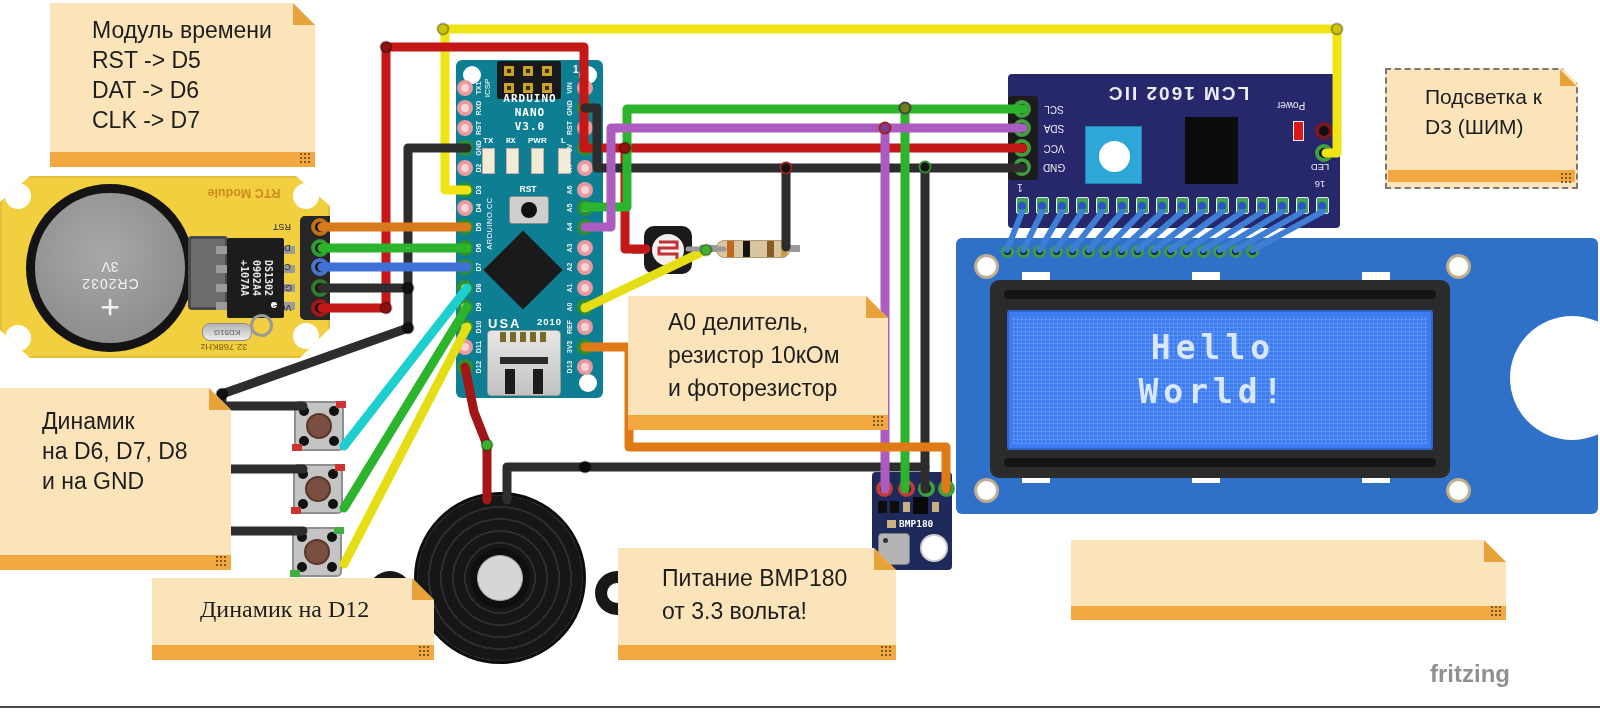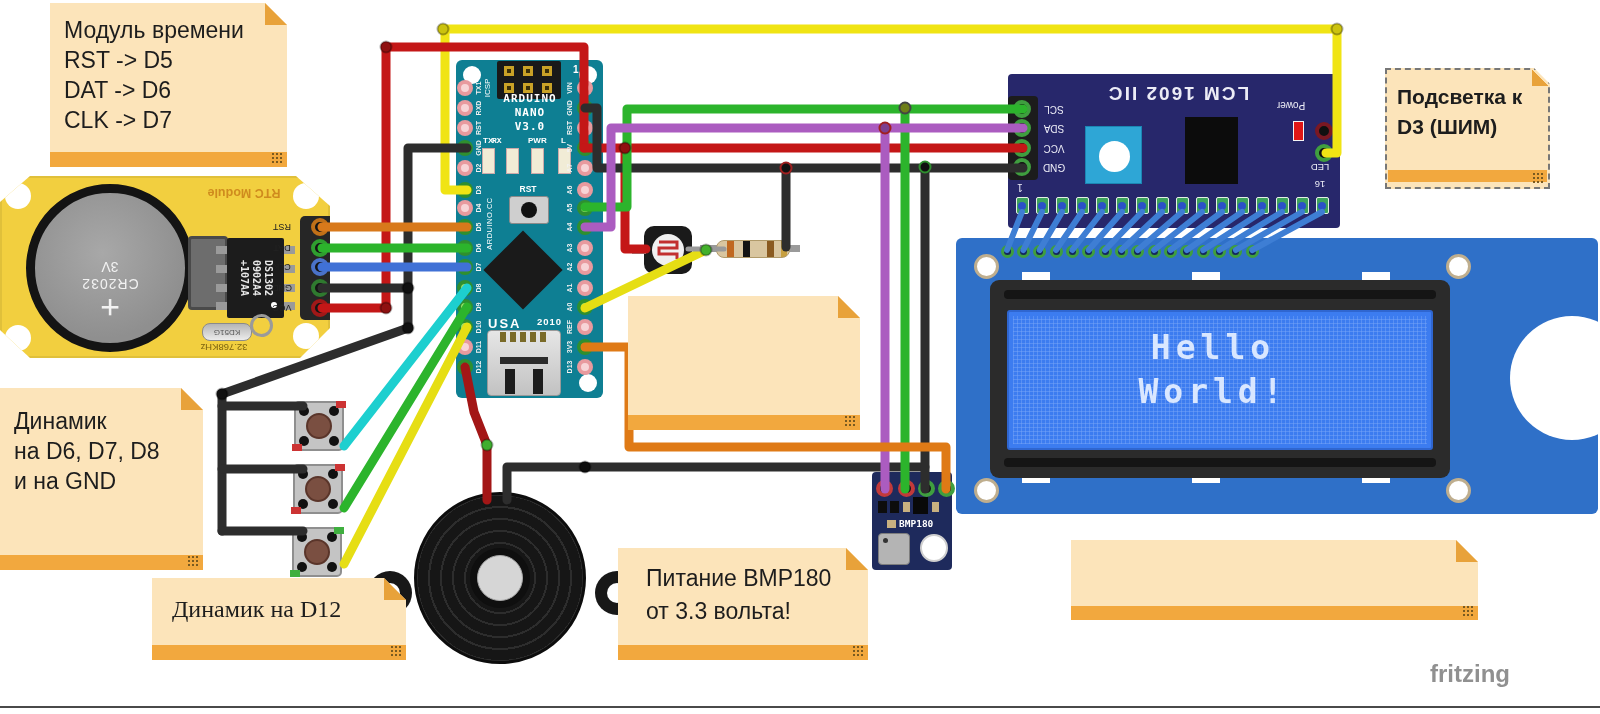--- a/index.html
+++ b/index.html
@@ -1,42 +1,42 @@
 <!DOCTYPE html>
 <html><head>
 <meta charset="utf-8">
 <style>
   html,body{margin:0;padding:0;background:#fff;}
   #stage{position:relative;width:1600px;height:714px;background:#ffffff;overflow:hidden;
          font-family:"Liberation Sans",sans-serif;}
   .part{position:absolute;z-index:10;}
   
   .note{position:absolute;background:#fce4ba;z-index:30;
-        clip-path:polygon(0 0,calc(100% - 22px) 0,100% 22px,100% 100%,0 100%);}
+        clip-path:polygon(0 0,calc(100% - 22px) 0,100% 22px,100% 100%,0 100%);padding-left:28px;}
   .note .fold{position:absolute;top:0;right:0;width:22px;height:22px;
         background:linear-gradient(to bottom left,rgba(0,0,0,0) 49%,#e8a23a 50%);}
   .note .strip{position:absolute;left:0;right:0;bottom:0;height:15px;background:#f2a83e;}
   .note::after{content:"";position:absolute;right:4px;bottom:3px;width:12px;height:12px;z-index:2;
         background-image:radial-gradient(#7a5a20 1.1px,rgba(0,0,0,0) 1.3px);background-size:4px 4px;}
   .note .note-text{position:relative;white-space:pre-line;color:#1d1d1d;z-index:1;}
   #note-time{left:50px;top:3px;width:237px;height:164px;}
   #note-time .note-text{padding:12px 0 0 14px;font-size:23px;line-height:30px;}
   #note-buttons{left:0;top:388px;width:203px;height:182px;}
   #note-buttons .note-text{padding:18px 0 0 14px;font-size:23px;line-height:30px;}
   #note-speaker{left:152px;top:578px;width:254px;height:82px;}
   #note-speaker .note-text{padding:18px 0 0 20px;font-size:24px;font-family:Liberation Serif, serif;}
   #note-a0{left:628px;top:296px;width:232px;height:134px;}
   #note-a0 .note-text{padding:10px 0 0 12px;font-size:23px;line-height:33px;}
   #note-bmp{left:618px;top:548px;width:250px;height:112px;}
-  #note-bmp .note-text{padding:14px 0 0 16px;font-size:23px;line-height:33px;margin-left:12px;}
+  #note-bmp .note-text{padding:14px 0 0 16px;font-size:23px;line-height:33px;}
   #note-lcd{left:1071px;top:540px;width:407px;height:80px;}
   #note-lcd .note-text{padding:16px 0 0 20px;font-size:24px;}
   #note-lcd .strip{height:14px;}
   #note-backlight{left:1385px;top:68px;width:161px;height:117px;border:2px dashed #777;
-        clip-path:polygon(0 0,calc(100% - 16px) 0,100% 16px,100% 100%,0 100%);font-weight:bold;}
+        clip-path:polygon(0 0,calc(100% - 16px) 0,100% 16px,100% 100%,0 100%);}
   #note-backlight .fold{width:16px;height:16px;}
   #note-backlight .strip{left:1px;right:1px;bottom:5px;height:12px;}
   #note-backlight .note-text{padding:12px 0 0 10px;font-size:21px;line-height:30px;}
   
   #rtc-board{left:0;top:176px;width:330px;height:182px;background:#f2cf3f;
       clip-path:polygon(0 26px,30px 0,296px 0,100% 30px,100% 152px,300px 100%,30px 100%,0 154px);
       box-shadow:inset 0 0 0 2px rgba(0,0,0,.07);}
   .hole{position:absolute;border-radius:50%;background:#fff;}
   #rtc-batt{position:absolute;left:26px;top:8px;width:168px;height:168px;border-radius:50%;
       background:radial-gradient(circle at 45% 40%,#a8a8a8,#8f8f8f 70%);border:9px solid #141414;box-sizing:border-box;}
@@ -217,21 +217,21 @@
         <span class="icsp-pin" style="left:45px;top:22px;"></span>
     </div>
     <div id="nano-icsp-lab">ICSP</div>
     <div id="nano-one">1</div>
     <div id="nano-brand">
       <div>ARDUINO</div>
       <div>NANO</div>
       <div>V3.0</div>
     </div>
     <span class="led-lab" style="left:27px;">TX</span>
-    <span class="led-lab" style="left:36px;font-family:Liberation Mono, monospace;">RX</span>
+    <span class="led-lab" style="left:50px;font-family:Liberation Mono, monospace;">RX</span>
     <span class="led-lab" style="left:72px;">PWR</span>
     <span class="led-lab" style="left:105px;">L</span>
     <span class="led-rect" style="left:26px;"></span>
     <span class="led-rect" style="left:50px;"></span>
     <span class="led-rect" style="left:75px;"></span>
     <span class="led-rect" style="left:102px;"></span>
     <div id="nano-cc">ARDUINO.CC</div>
     <div id="nano-rst-lab">RST</div>
     <div id="nano-rst"></div>
     <div id="nano-chip"></div>
@@ -417,20 +417,23 @@
 и на GND</div>
     <span class="strip"></span>
   </div>
   <div class="note" id="note-speaker">
     <span class="fold"></span>
     <div class="note-text">Динамик на D12</div>
     <span class="strip"></span>
   </div>
   <div class="note" id="note-a0">
     <span class="fold"></span>
+    <div class="note-text">А0 делитель,
+резистор 10кОм
+и фоторезистор</div>
     <span class="strip"></span>
   </div>
   <div class="note" id="note-bmp">
     <span class="fold"></span>
     <div class="note-text">Питание BMP180
 от 3.3 вольта!</div>
     <span class="strip"></span>
   </div>
   <div class="note" id="note-lcd">
     <span class="fold"></span>

